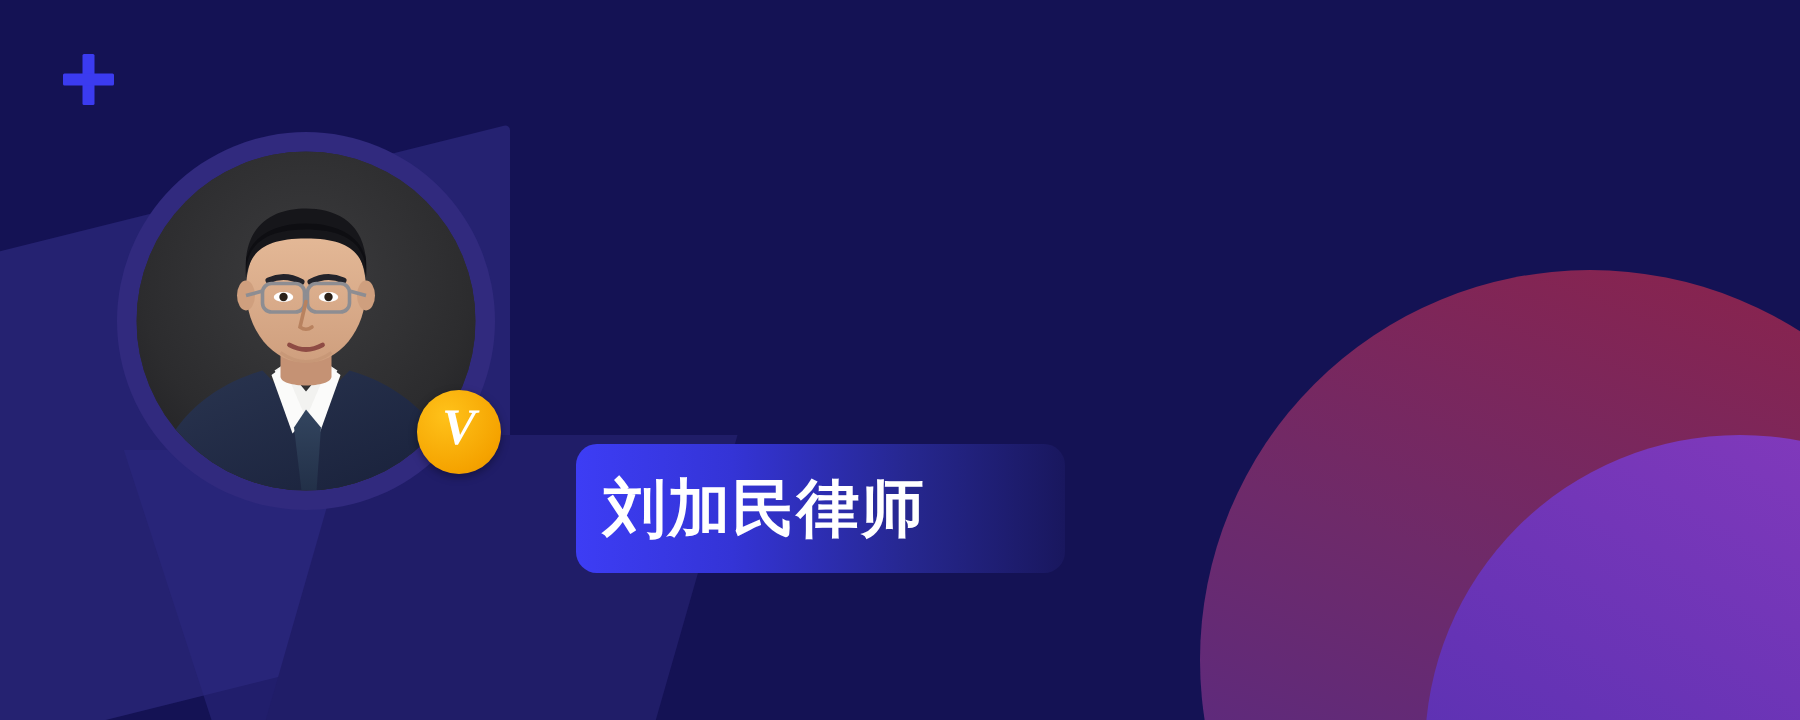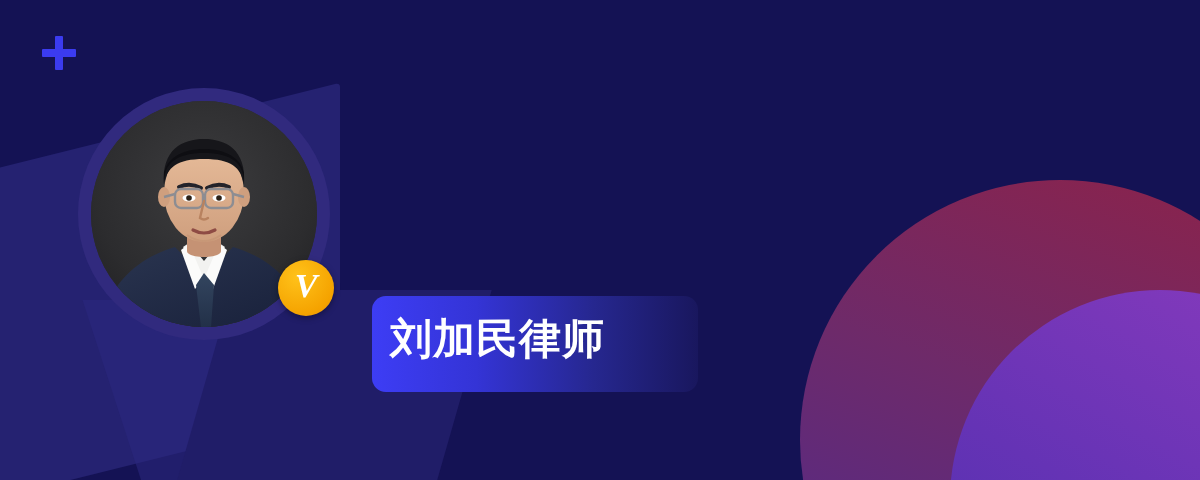--- a/index.html
+++ b/index.html
@@ -130,22 +130,22 @@
     letter-spacing:1px;
     white-space:pre-wrap;
     position:relative;
     z-index:3;
     text-shadow:0 1px 2px rgba(0,0,0,.25);
   }
 
   
   .name-badge {
     position:absolute;
-    left:372px; top:296px;
-    width:326px; height:96px;
+    left:384px; top:296px;
+    width:326px; height:86px;
     border-radius:14px;
     background:linear-gradient(90deg,#3d3df5 0%,#3434d6 32%,#26278f 68%,#19175e 100%);
     z-index:2;
   }
   .name-badge-label {
     position:absolute;
     left:18px; top:16px;
     color:#ffffff;
     font-size:42px;
     font-weight:bold;

